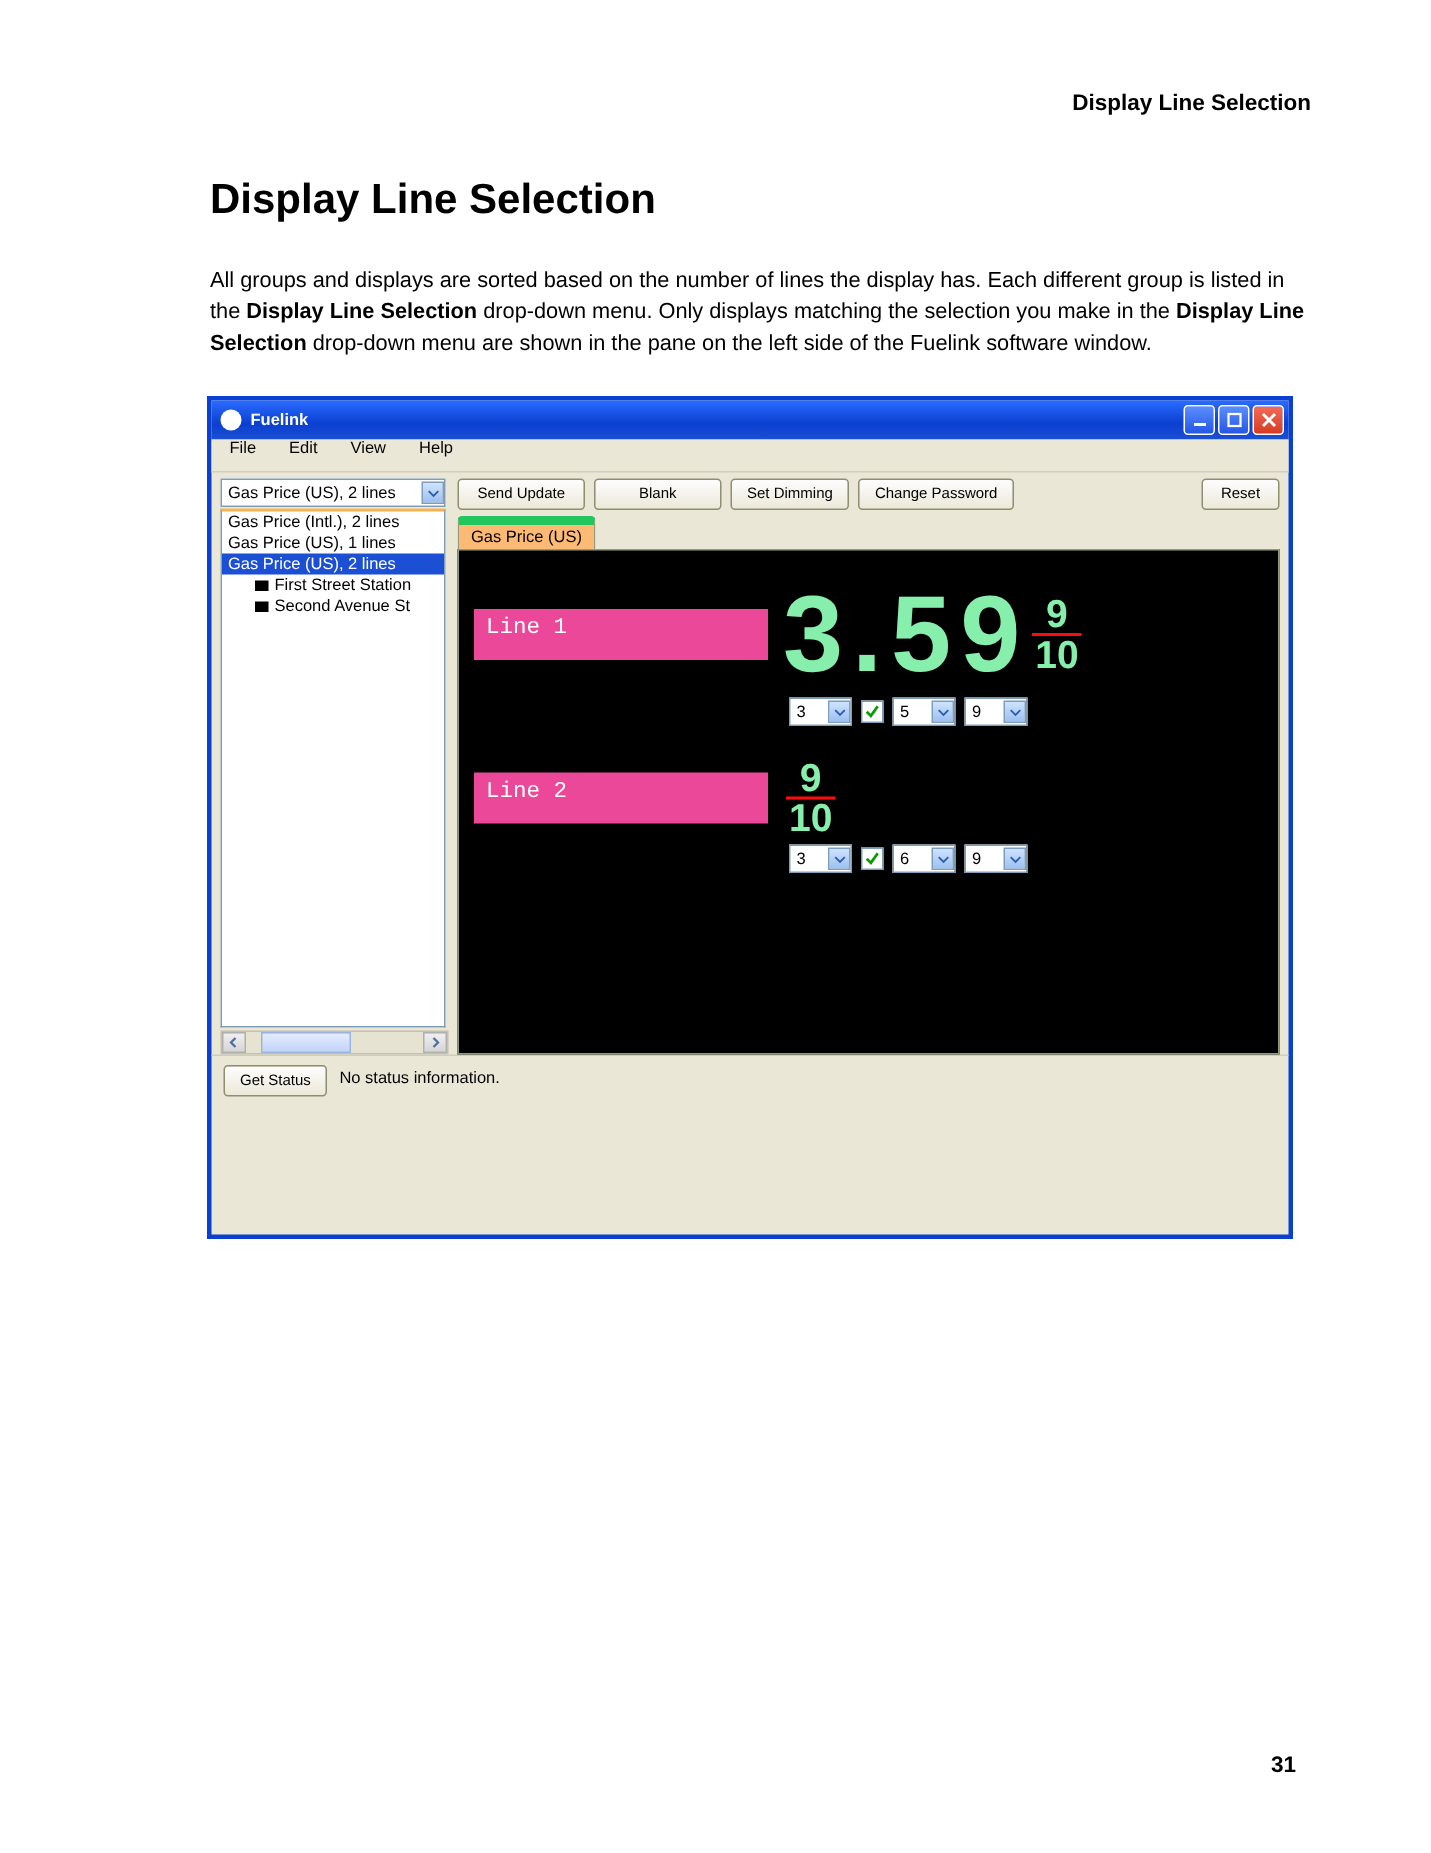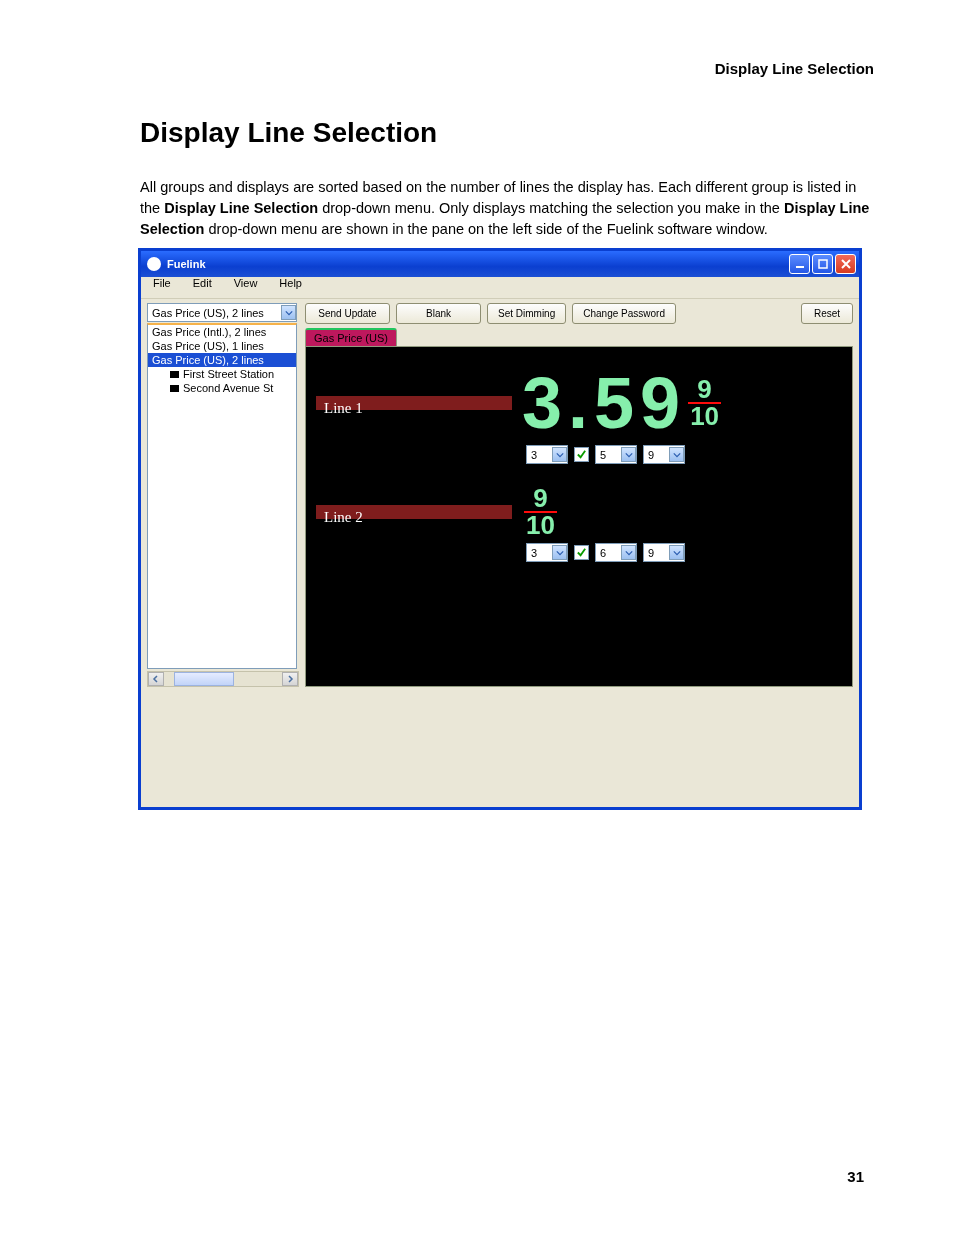--- a/index.html
+++ b/index.html
@@ -7,21 +7,21 @@
     font-family: "Segoe UI", Tahoma, Arial, sans-serif;
     background: #fff;
     width: 954px;
     height: 1235px;
     position: relative;
     color: #000;
   }
   .page { padding: 60px 80px 40px 80px; }
   .header-right { text-align: right; font-weight: 700; font-size: 15px; margin-bottom: 40px; }
   h1 { font-size: 28px; font-weight: 700; margin-bottom: 28px; margin-left: 60px; }
-  .bodytext { font-size: 14.5px; line-height: 1.45; margin-left: 60px; margin-bottom: 8px; }
+  .bodytext { font-size: 14.5px; line-height: 1.45; margin-left: 60px; margin-bottom: 24px; }
   .bodytext b { font-weight: 700; }
   .page-number { position: absolute; bottom: 50px; right: 90px; font-weight: 700; font-size: 15px; }
 
   .app-window {
     width: 724px; height: 562px;
     margin-left: 58px;
     border: 3px solid #0a3fd0;
     background: #eae7d7;
     font-family: Tahoma, Arial, sans-serif;
     font-size: 11px;
@@ -80,29 +80,29 @@
   .btn {
     height:21px; padding:0 10px; font-size:10px;
     background:linear-gradient(#fdfdfd,#ece9d8);
     border:1px solid #8e8e72; border-radius:3px;
     display:flex; align-items:center;
   }
   .btn.wide { min-width:85px; justify-content:center; }
   .toolbar-spacer { flex:1; }
 
   .tabrow { display:flex; }
-  .tab { background:#be185d; border:1px solid #919b7f; border-bottom:none; border-top:2px solid #22c55e; padding:2px 8px; font-size:11px; border-radius:3px 3px 0 0; }
+  .tab { background:#fdba74; border:1px solid #919b7f; border-bottom:none; border-top:6px solid #22c55e; padding:2px 8px; font-size:11px; border-radius:3px 3px 0 0; }
 
   .display-area {
     flex:1; background:#000; border:1px solid #919b7f; border-top:1px solid #919b7f;
     padding:20px 10px;
   }
   .price-row { margin-bottom:22px; }
   .price-top { display:flex; align-items:center; gap:10px; margin-bottom:6px; }
-  .line-label { width:196px; height:14px; background:#7f1d1d; color:#fff; font-family:Liberation Serif, serif; font-size:15px; padding:4px 8px; }
+  .line-label { width:196px; height:34px; background:#ec4899; color:#fff; font-family:Liberation Mono, monospace; font-size:15px; padding:4px 8px; }
   .price-digits {
     color:#86efac; font-family:Arial,Tahoma,sans-serif;
     font-size:72px; line-height:1; letter-spacing:6px; font-weight:700;
     display:flex; align-items:center;justify-content:flex-end;
   }
   .frac { display:flex; flex-direction:column; font-size:26px; line-height:0.95; letter-spacing:0; margin-left:2px; text-align:center; }
   .frac .num { border-bottom:2px solid #ff0b0b; padding:0 2px; }
   .frac .den { padding:0 2px; }
 
   .ctrls { display:flex; gap:6px; margin-left:210px; align-items:center; }
@@ -298,16 +298,20 @@
                     </svg>
                   </span>
                 </div>
             </div>
           </div>
 
         </div>
       </div>
     </div>
 
+    <div class="status-area">
+      <div class="btn" style="height:21px;">Get Status</div>
+      <div class="status-text">No status information.</div>
+    </div>
   </div>
 
 </div>
 <div class="page-number">31</div>
 
 </body></html>

